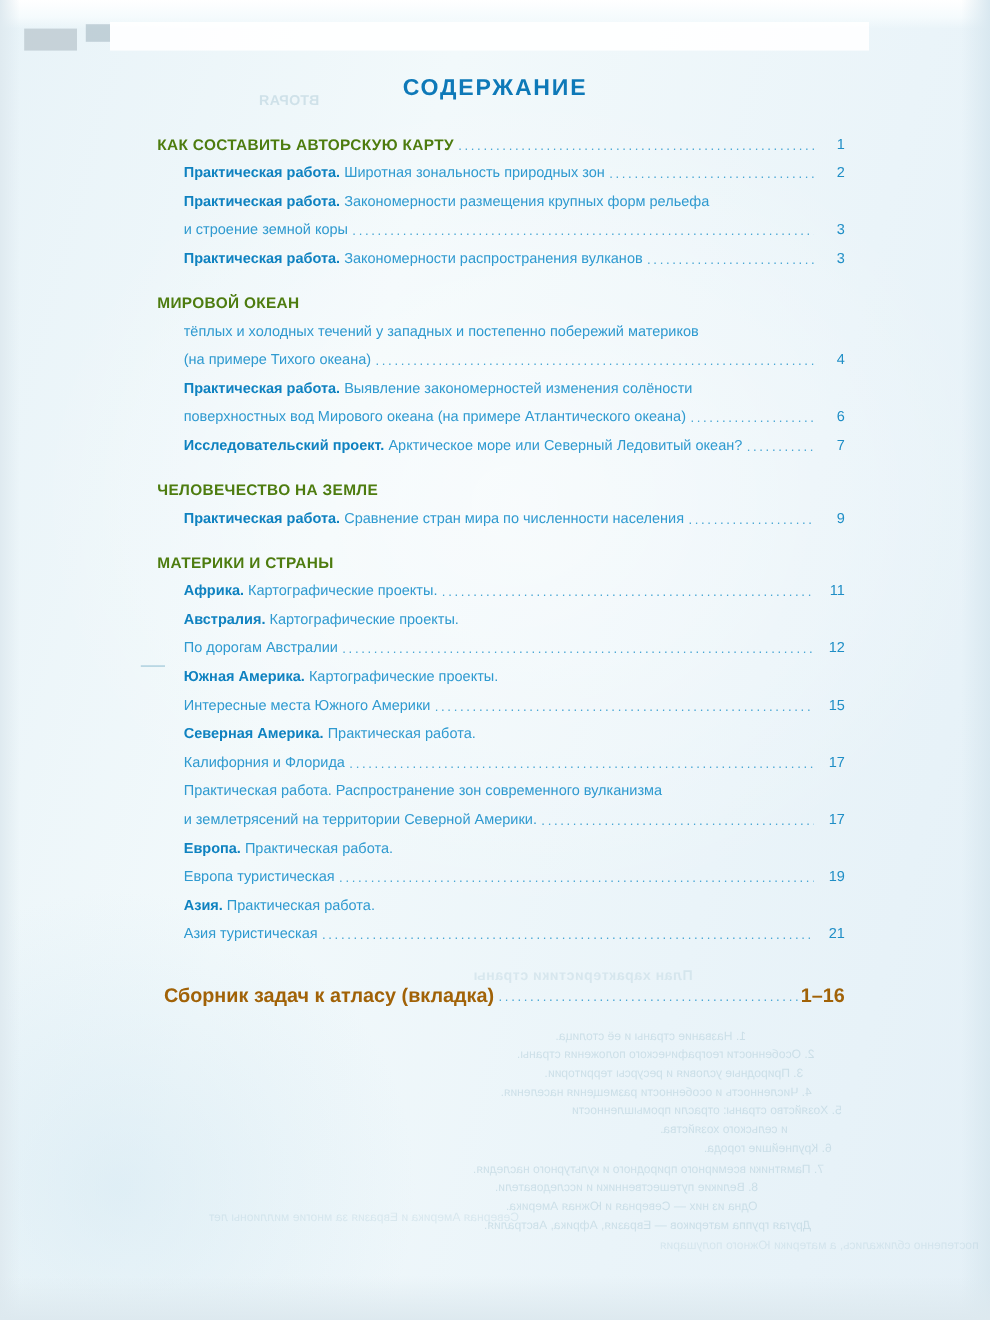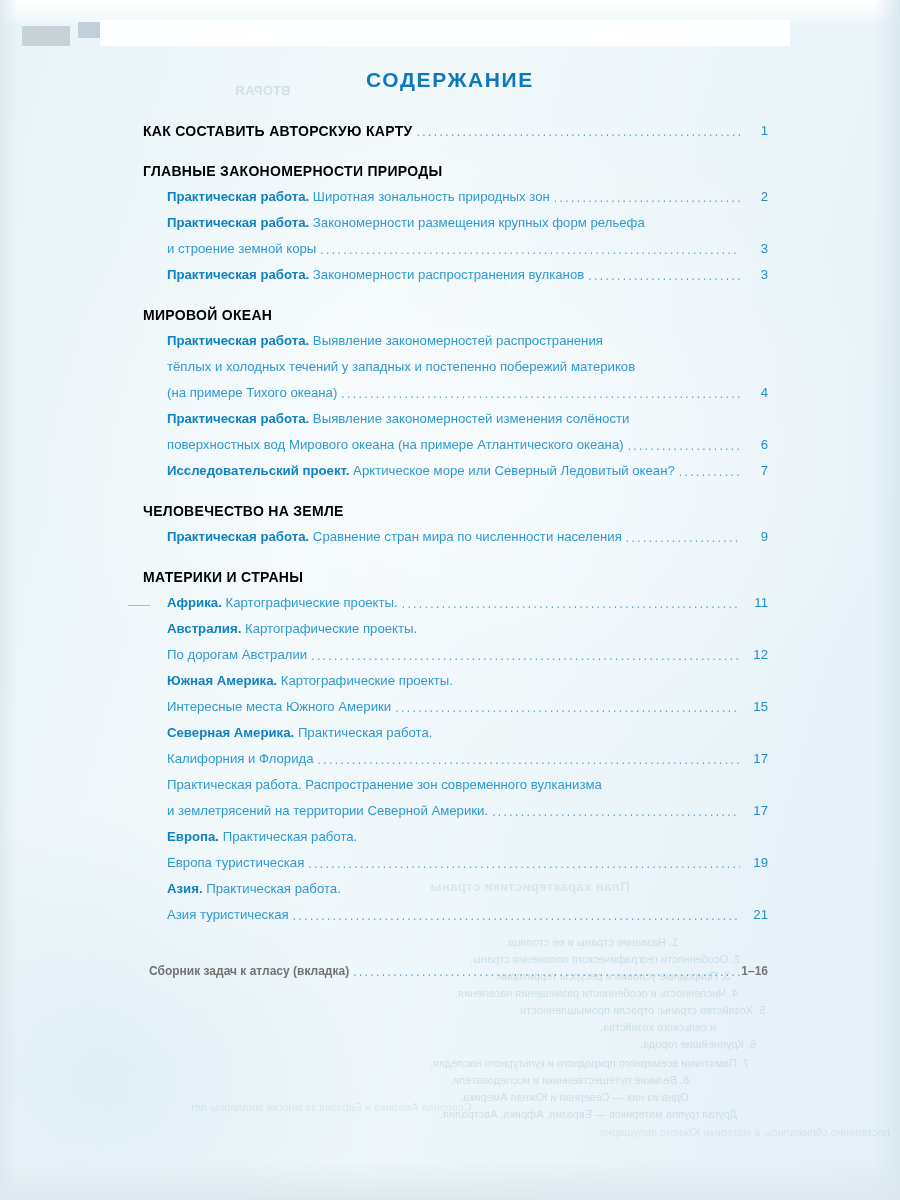--- a/index.html
+++ b/index.html
@@ -152,21 +152,21 @@
   .row .pg {
     flex: 0 0 auto;
     color: #1f8ec6;
     font-size: 13.2px;
     text-align: right;
     min-width: 28px;
   }
 
   .sec {
     font-weight: bold;
-    color: #000000;
+    color: #4d7c0f;
     font-size: 14px;
     letter-spacing: 0.3px;
     text-transform: uppercase;
   }
   .row.section {
     margin-top: 14px;
   }
   .row.section.first { margin-top: 0; }
 
   .indent { padding-left: 24px; }
@@ -183,22 +183,22 @@
     color: #2f9ad0;
   }
 
   .row.final {
     margin-top: 30px;
     padding-left: 6px;
   }
   .row.final .txt,
   .row.final .pg {
     font-weight: bold;
-    color: #737373;
-    font-size: 12px;
+    color: #a16207;
+    font-size: 18px;
   }
 
   
   .stray-line {
     position: absolute;
     left: 128px;
     top: 605px;
     width: 22px;
     height: 1px;
     background: #7fb4cc;
@@ -235,25 +235,20 @@
 <div class="ghost ghost-body ghost-faint" style="left:600px; top:1125px;">постепенно сближались, а материки Южного полушария</div>
 
 <div class="content">
   <div class="toc-title">СОДЕРЖАНИЕ</div>
   <div class="toc" id="toc-list">
       <div class="row section first">
         <span class="txt sec">КАК СОСТАВИТЬ АВТОРСКУЮ КАРТУ</span>
         <span class="dots">................................................................................................................................................................</span>
         <span class="pg">1</span>
       </div>
-      <div class="row section">
-        <span class="txt sec">ГЛАВНЫЕ ЗАКОНОМЕРНОСТИ ПРИРОДЫ</span>
-        <span class="dots"></span>
-        <span class="pg"></span>
-      </div>
       <div class="row indent">
         <span class="txt"><span class="lbl">Практическая работа.</span><span class="plain"> Широтная зональность природных зон</span></span>
         <span class="dots">................................................................................................................................................................</span>
         <span class="pg">2</span>
       </div>
       <div class="row indent">
         <span class="txt"><span class="lbl">Практическая работа.</span><span class="plain"> Закономерности размещения крупных форм рельефа</span></span>
         <span class="dots"></span>
         <span class="pg"></span>
       </div>
@@ -262,25 +257,20 @@
         <span class="dots">................................................................................................................................................................</span>
         <span class="pg">3</span>
       </div>
       <div class="row indent">
         <span class="txt"><span class="lbl">Практическая работа.</span><span class="plain"> Закономерности распространения вулканов</span></span>
         <span class="dots">................................................................................................................................................................</span>
         <span class="pg">3</span>
       </div>
       <div class="row section">
         <span class="txt sec">МИРОВОЙ ОКЕАН</span>
-        <span class="dots"></span>
-        <span class="pg"></span>
-      </div>
-      <div class="row indent">
-        <span class="txt"><span class="lbl">Практическая работа.</span><span class="plain"> Выявление закономерностей распространения</span></span>
         <span class="dots"></span>
         <span class="pg"></span>
       </div>
       <div class="row indent2">
         <span class="txt cont">тёплых и холодных течений у западных и постепенно побережий материков</span>
         <span class="dots"></span>
         <span class="pg"></span>
       </div>
       <div class="row indent2">
         <span class="txt cont">(на примере Тихого океана)</span>

